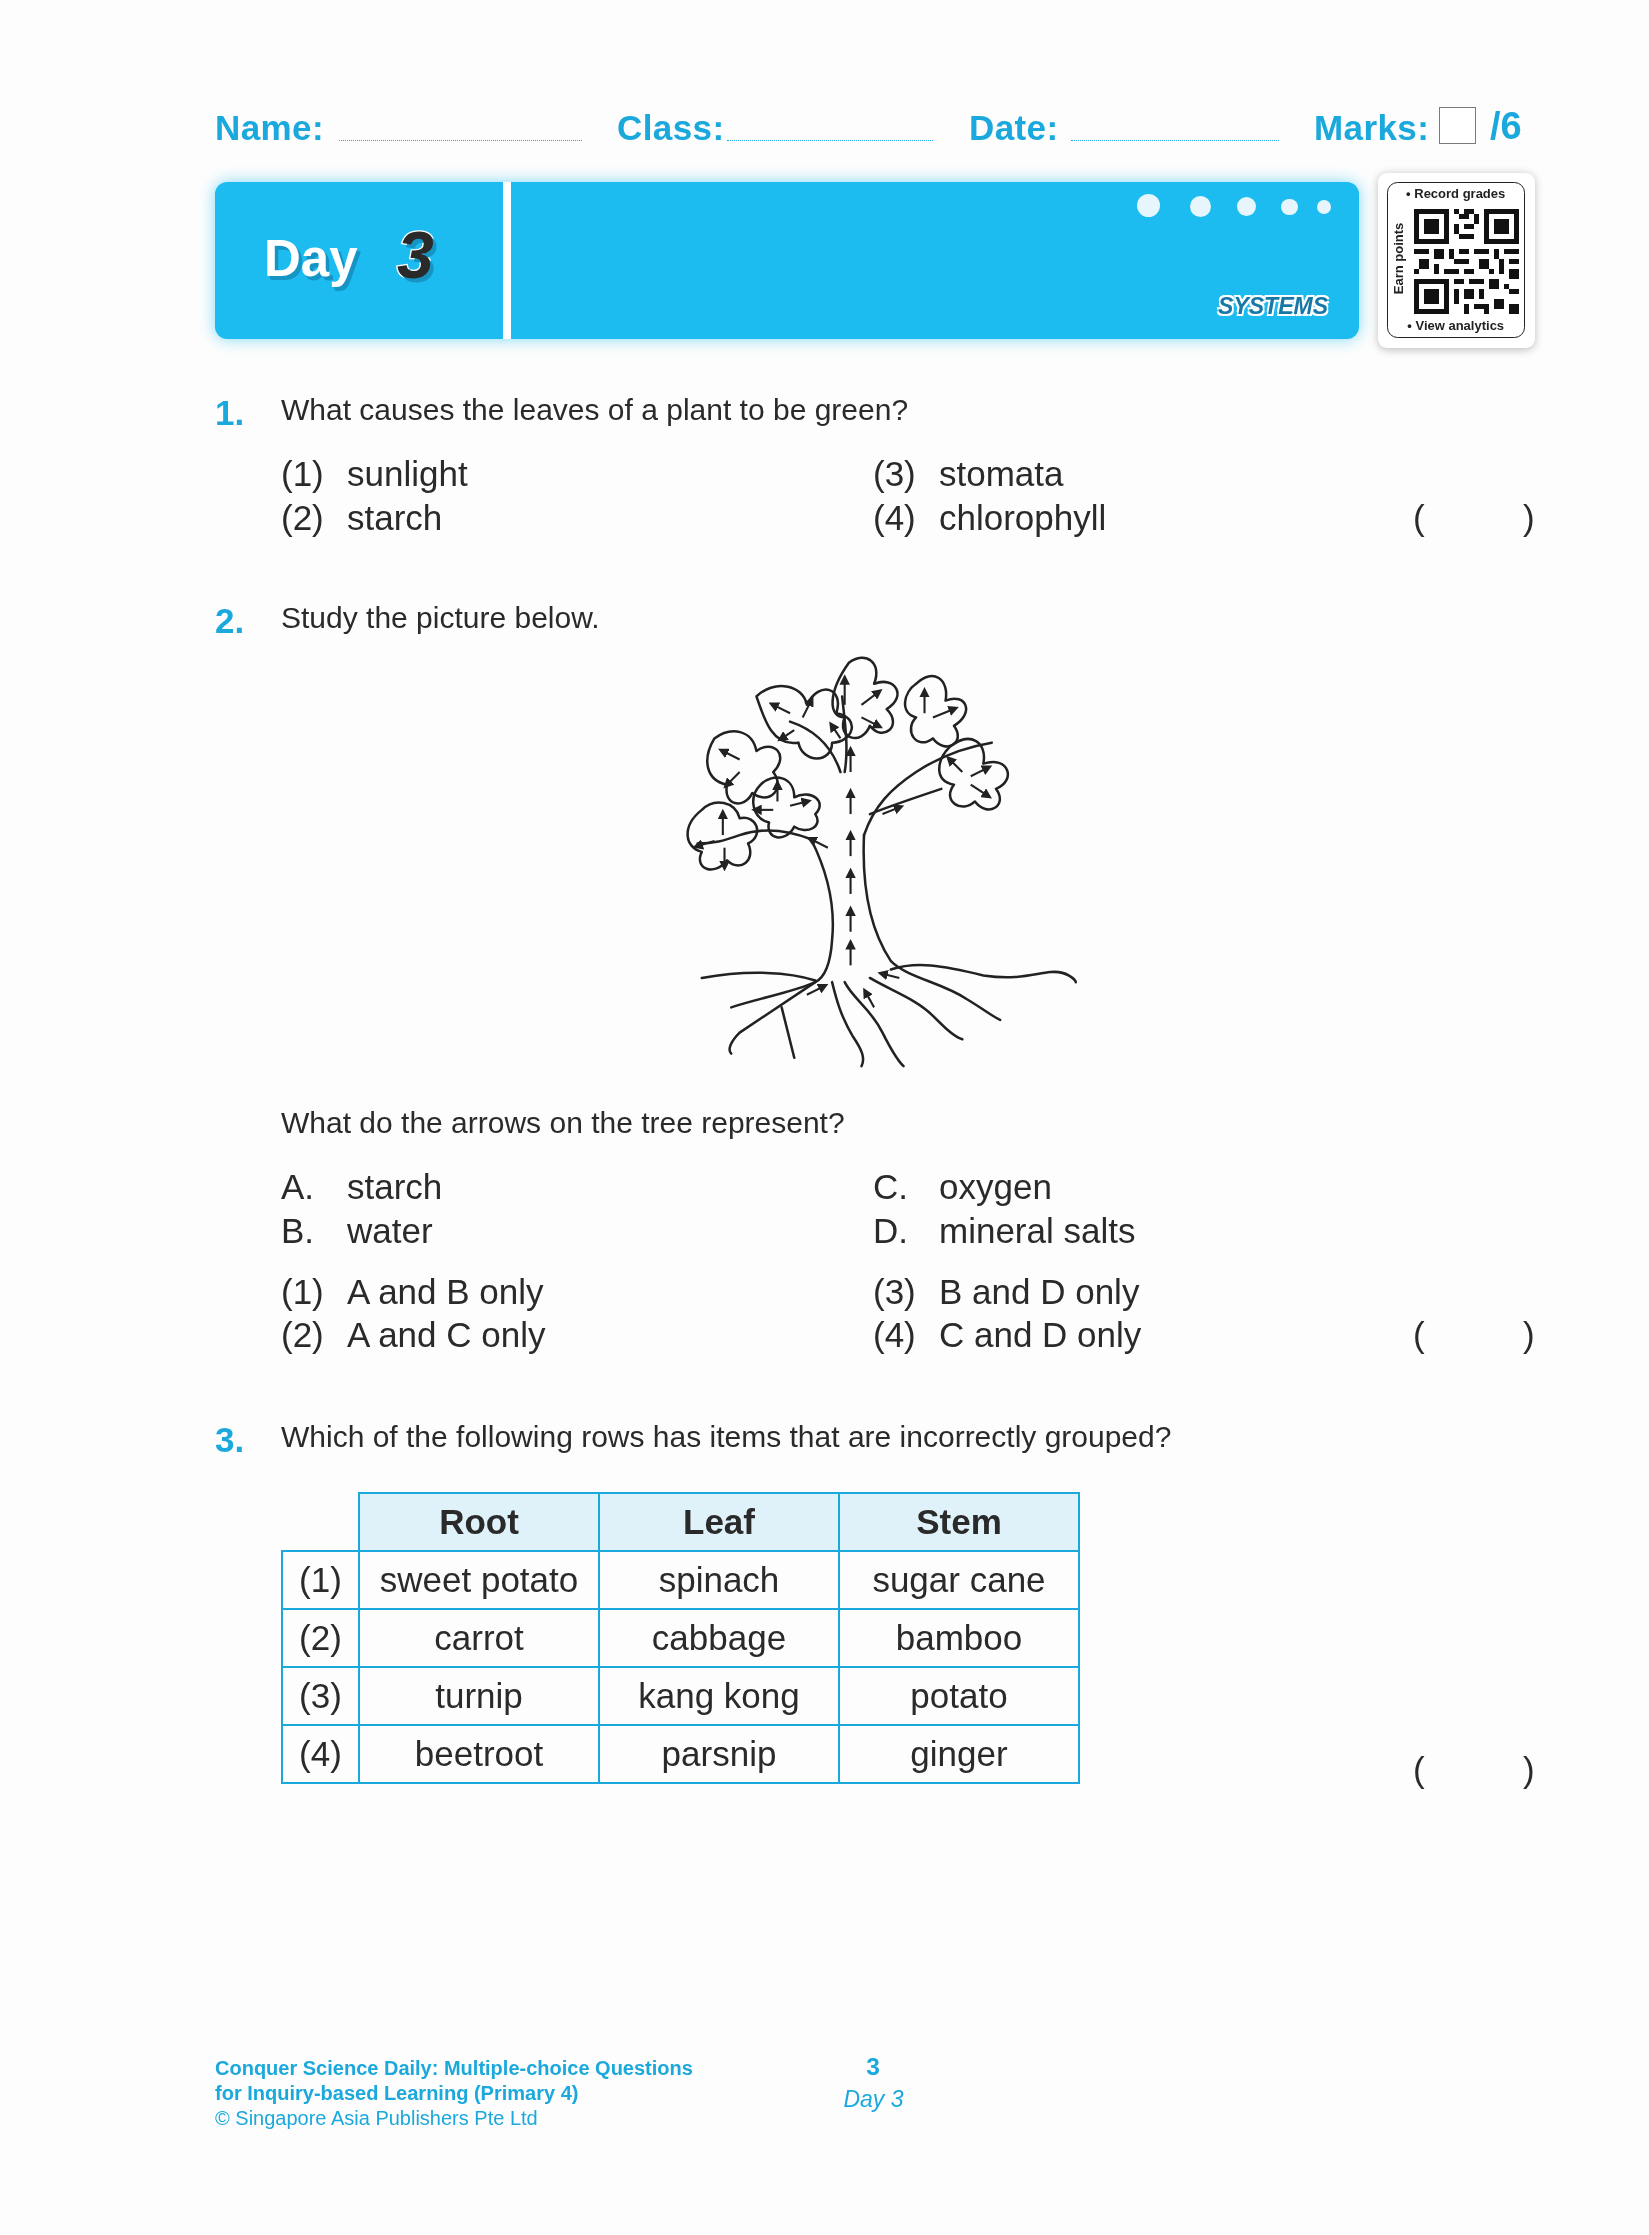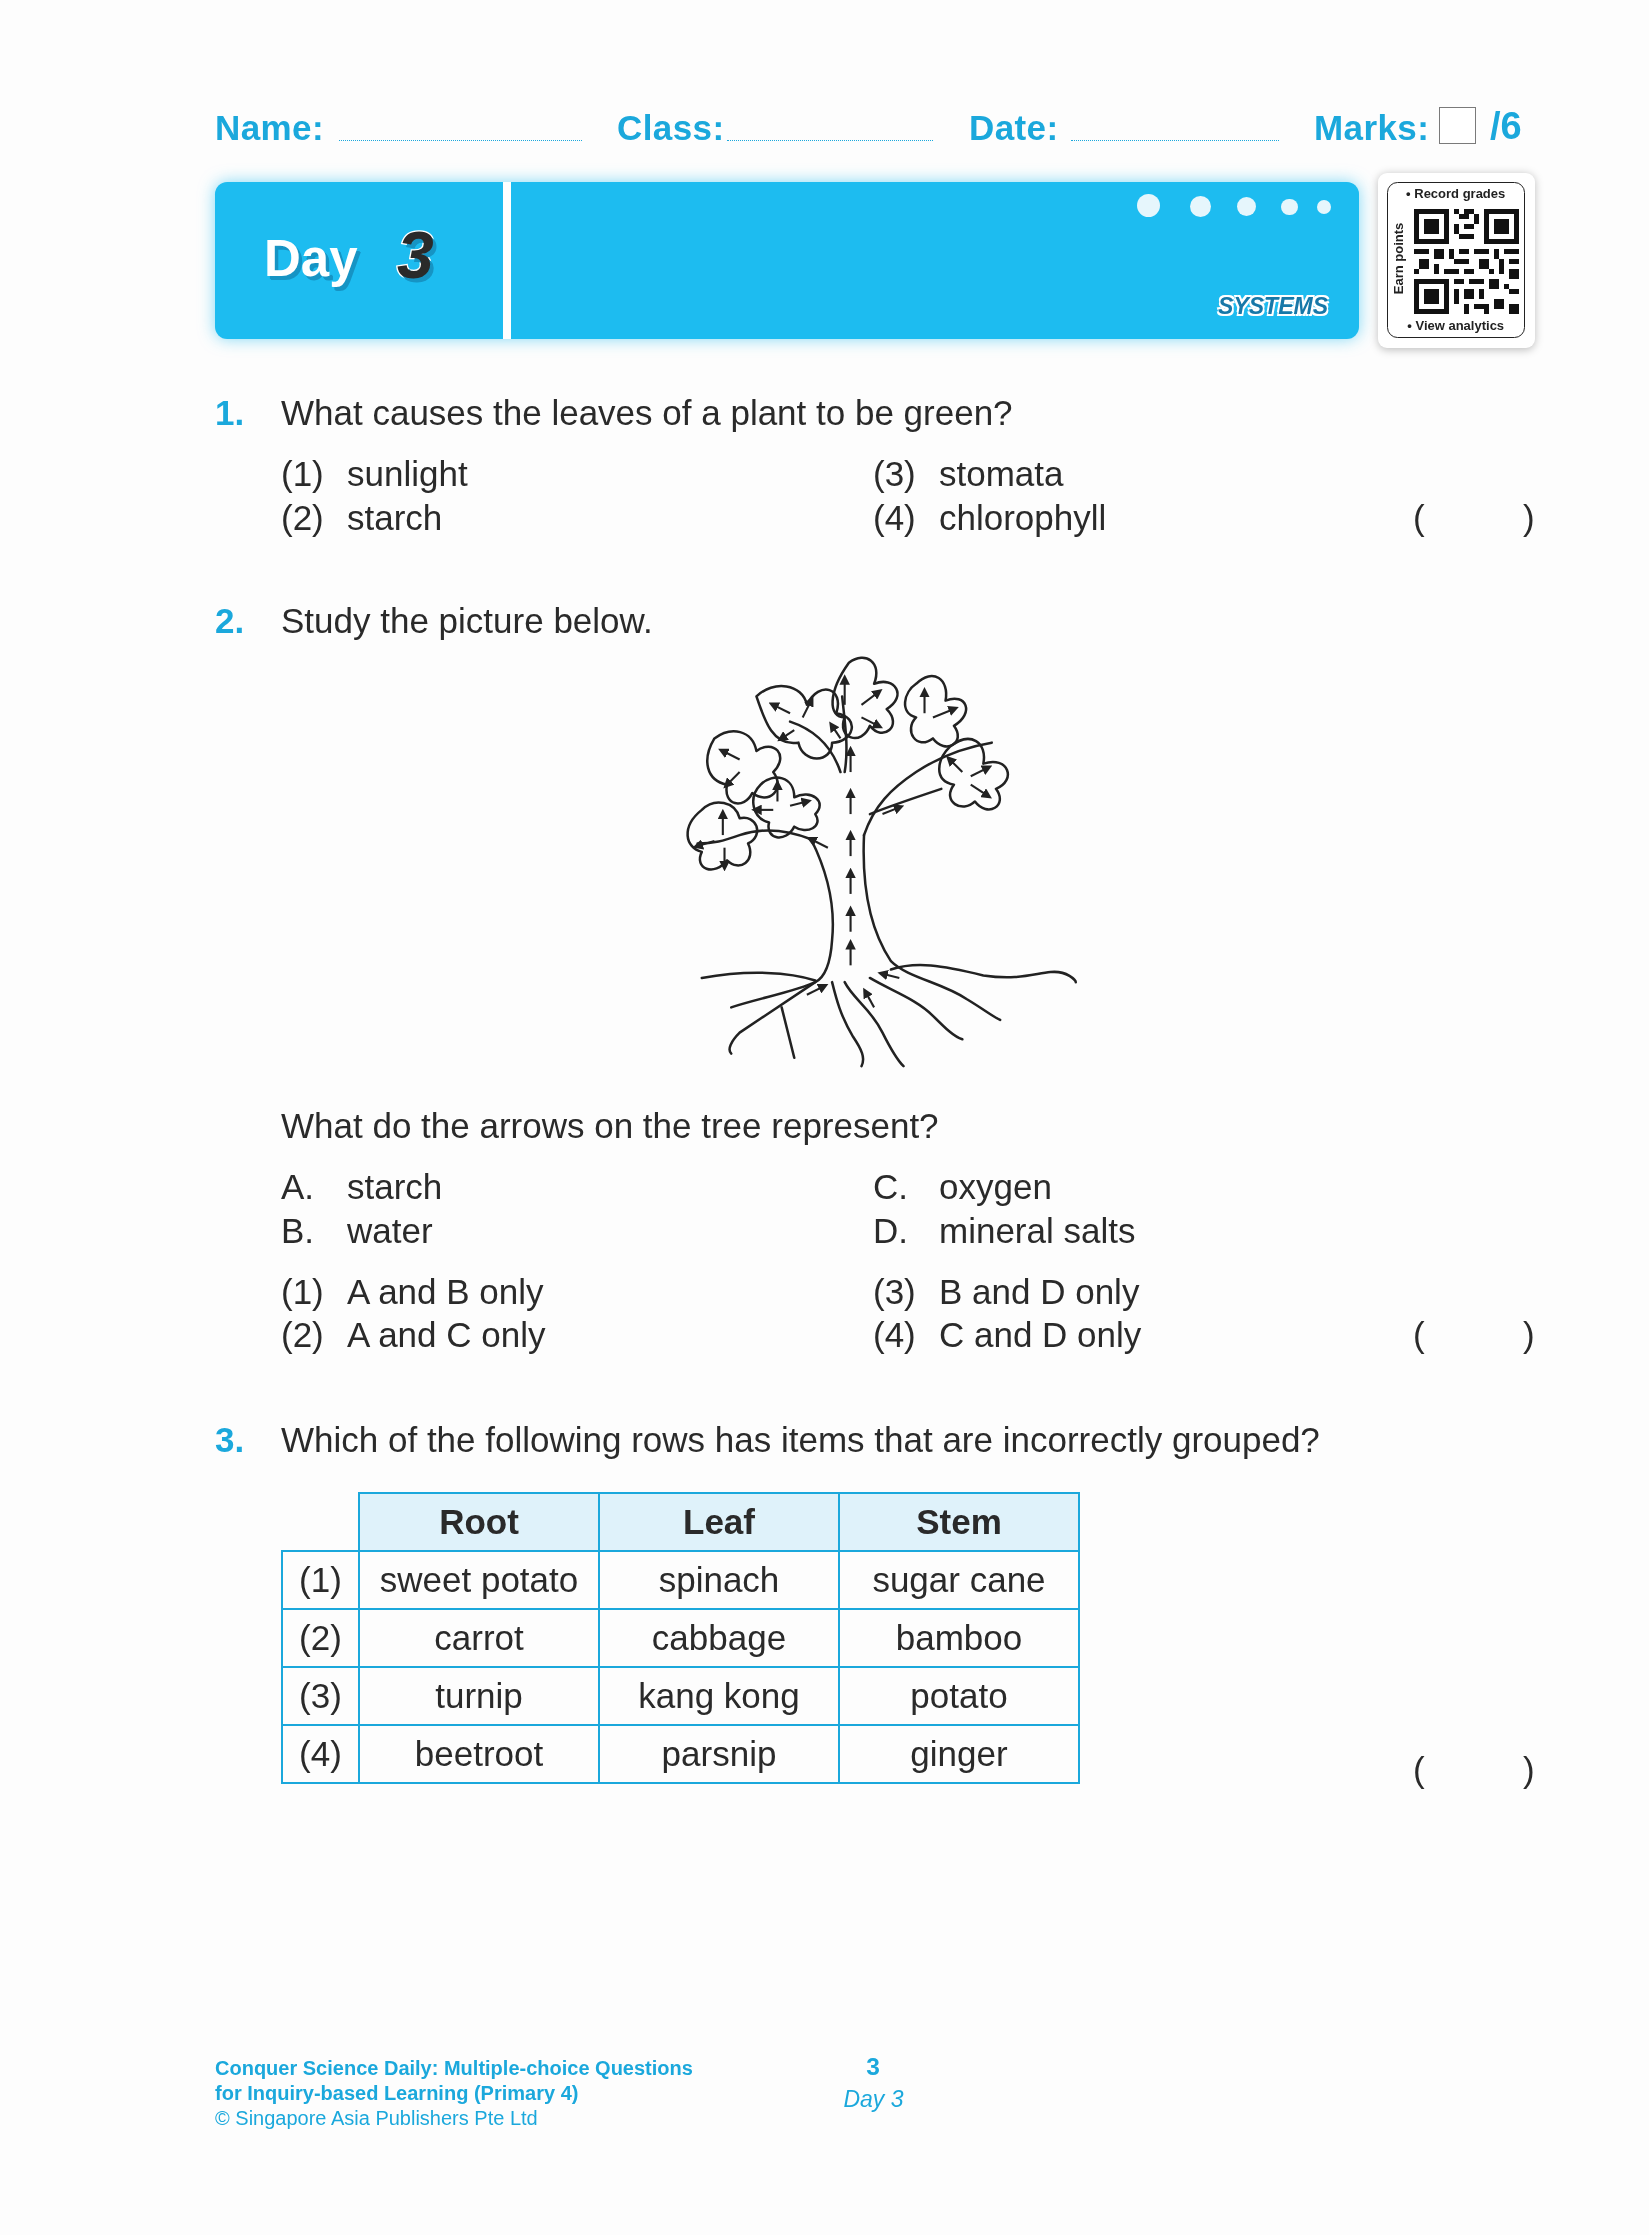--- a/index.html
+++ b/index.html
@@ -53,21 +53,21 @@
   .qr-top { left:0; width:136px; top:3.5px; text-align:center; font-size:13px; font-weight:bold; color:#222; }
   .qr-bottom { left:0; width:136px; bottom:3.5px; text-align:center; font-size:13px; font-weight:bold; color:#222;margin-top:32px; }
   .qr-side {
     left:-33px; top:68px; width:87px; font-size:13px; font-weight:bold; color:#222;
     transform:rotate(-90deg); text-align:center;
   }
   .qr-code { left:26px; top:26px; width:105px; height:105px; }
 
   
   .qnum { font-size:35px; font-weight:bold; color:#1ba8dc; }
-  .qtext { font-size:35px; color:#2a2a2a; }
+  .qtext { font-size:30px; color:#2a2a2a; }
   .opt { font-size:35px; color:#2a2a2a; }
   .opt .k { display:inline-block; width:66px; }
   .paren { font-size:35px; color:#2a2a2a; }
 
   
   table.grp {
     position:absolute; left:281px; top:1492px; border-collapse:collapse;
     font-size:35px; color:#2a2a2a;
   }
   table.grp td, table.grp th { border:2.6px solid #1ba8dc; text-align:center; height:56px; padding:0; }

